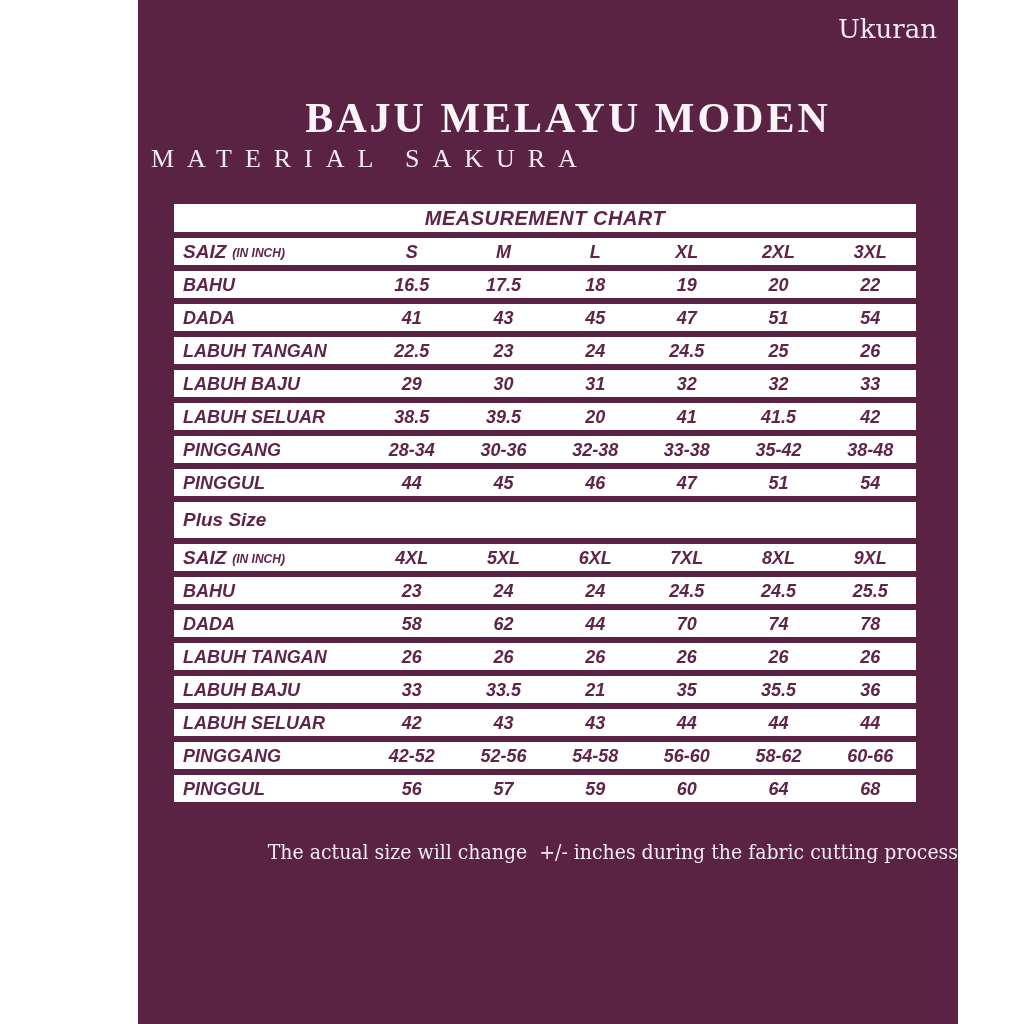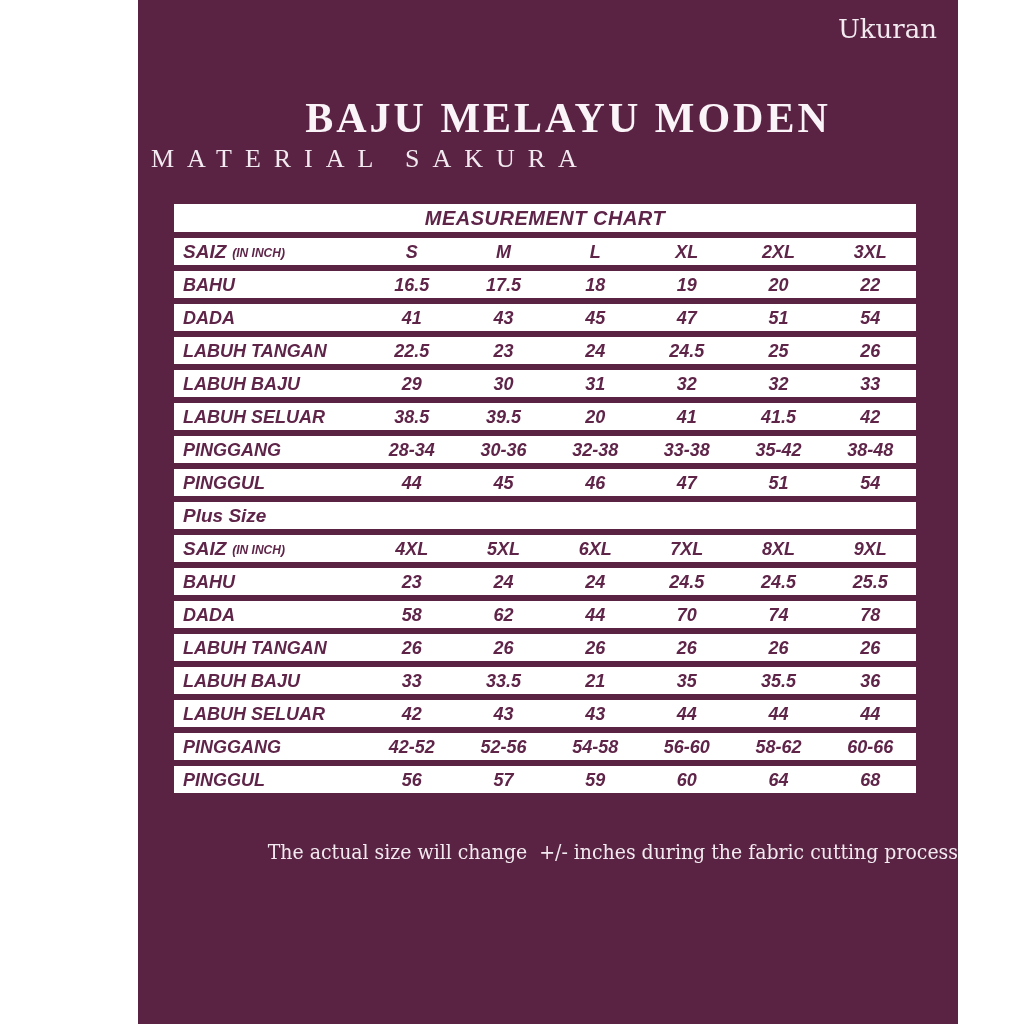--- a/index.html
+++ b/index.html
@@ -25,21 +25,21 @@
   .chart-wrap{position:absolute;left:36px;top:204px;width:742px;font-style:italic;}
   .chart-header{height:28px;background:#ffffff;display:flex;align-items:center;justify-content:center;
     font-weight:700;font-size:20px;letter-spacing:0.5px;color:var(--cell-text);margin-bottom:6px;}
   .size-grid{display:grid;grid-template-columns:192px repeat(6,1fr);
     grid-auto-rows:27px;gap:6px 0;}
   .cell{background:#ffffff;color:var(--cell-text);display:flex;align-items:center;justify-content:center;
     font-weight:700;font-size:18px;line-height:1;}
   .label-cell{justify-content:flex-start;padding-left:9px;}
   .saiz{font-size:19px;}
   .sub{font-size:12px;margin-left:6px;padding-top:2px;}
-  .plus-bar{height:27px;background:#ffffff;margin:6px 0;display:flex;align-items:center;
+  .plus-bar{height:36px;background:#ffffff;margin:6px 0;display:flex;align-items:center;
     padding-left:9px;font-weight:700;font-size:19px;color:var(--cell-text);}
   .footnote{position:absolute;top:840px;left:0;width:100%;text-align:right;
     font-family:"DejaVu Serif","Liberation Serif",serif;font-stretch:condensed;
     font-size:21px;color:var(--light-text);white-space:pre-wrap;}
 </style>
 </head>
 <body>
 
 <div class="stage">
   <div class="panel">

